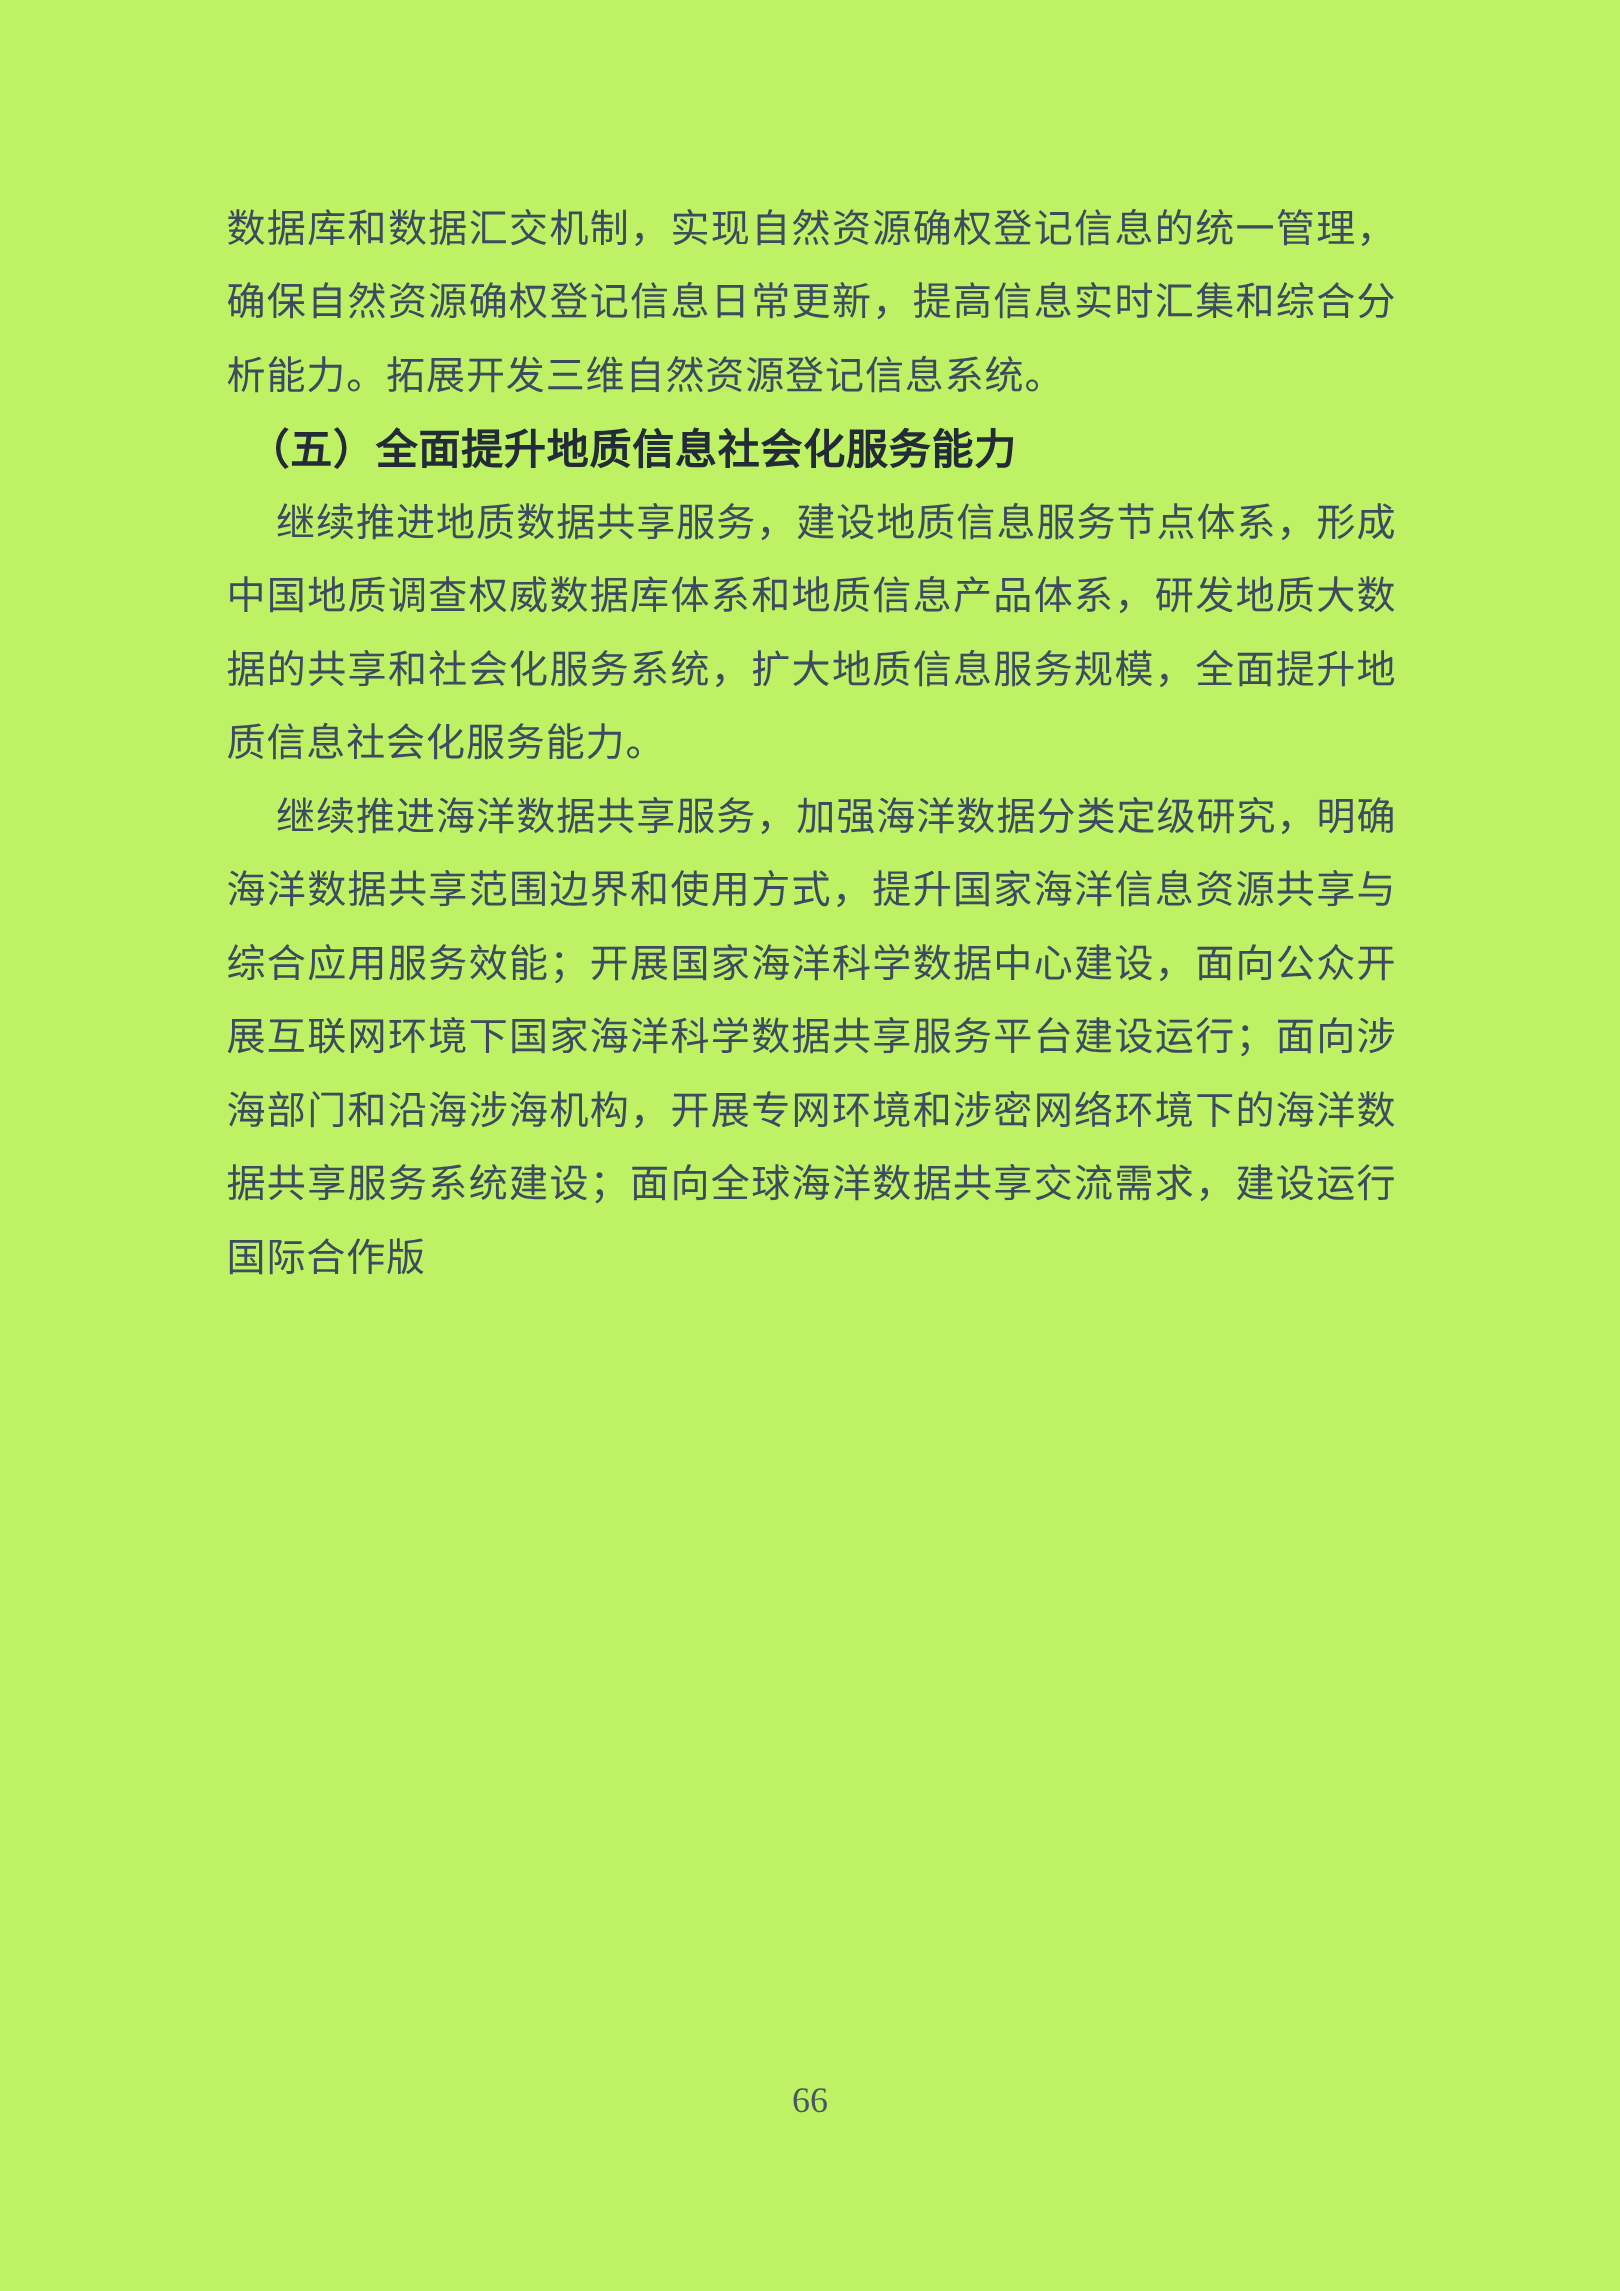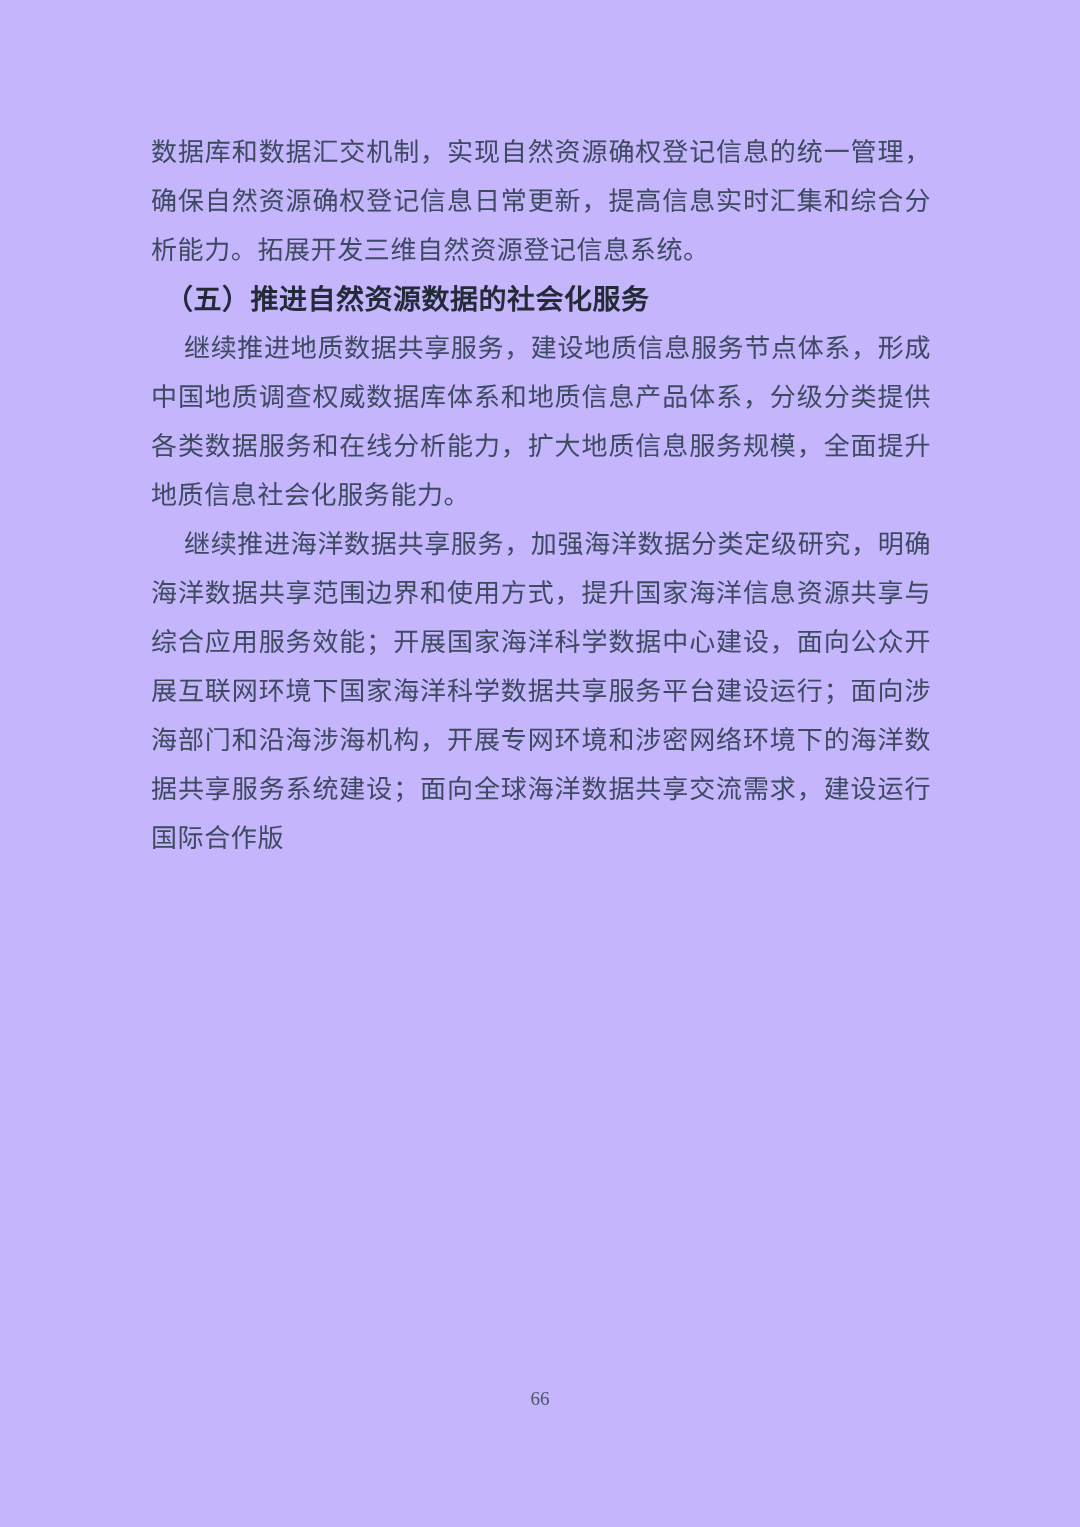--- a/index.html
+++ b/index.html
@@ -5,21 +5,21 @@
   html, body {
     margin: 0;
     padding: 0;
     background: #e9e9e9;
   }
   .page {
     position: relative;
     width: 1080px;
     height: 1527px;
     margin: 0 auto;
-    background: #c4b5fd;
+    background: #bef264;
     overflow: hidden;
     box-sizing: border-box;
   }
   .content {
     position: absolute;
     left: 151px;
     top: 128px;
     width: 780px;
   }
   p.body {
@@ -46,28 +46,28 @@
     color: #242b38;
     text-indent: 14px;
   }
   .page-number {
     position: absolute;
     left: 0;
     top: 1388px;
     width: 100%;
     text-align: center;
     font-family: "Liberation Serif", "DejaVu Serif", serif;
-    font-size: 19px;
+    font-size: 24px;
     color: #4a5568;
   }
 </style>
 </head>
 <body>
 
 <div class="page">
   <main class="content">
     <p class="body no-indent">数据库和数据汇交机制，实现自然资源确权登记信息的统一管理，确保自然资源确权登记信息日常更新，提高信息实时汇集和综合分析能力。拓展开发三维自然资源登记信息系统。</p>
-    <h2 class="section-heading">（五）推进自然资源数据的社会化服务</h2>
-    <p class="body">继续推进地质数据共享服务，建设地质信息服务节点体系，形成中国地质调查权威数据库体系和地质信息产品体系，分级分类提供各类数据服务和在线分析能力，扩大地质信息服务规模，全面提升地质信息社会化服务能力。</p>
+    <h2 class="section-heading">（五）全面提升地质信息社会化服务能力</h2>
+    <p class="body">继续推进地质数据共享服务，建设地质信息服务节点体系，形成中国地质调查权威数据库体系和地质信息产品体系，研发地质大数据的共享和社会化服务系统，扩大地质信息服务规模，全面提升地质信息社会化服务能力。</p>
     <p class="body">继续推进海洋数据共享服务，加强海洋数据分类定级研究，明确海洋数据共享范围边界和使用方式，提升国家海洋信息资源共享与综合应用服务效能；开展国家海洋科学数据中心建设，面向公众开展互联网环境下国家海洋科学数据共享服务平台建设运行；面向涉海部门和沿海涉海机构，开展专网环境和涉密网络环境下的海洋数据共享服务系统建设；面向全球海洋数据共享交流需求，建设运行国际合作版</p>
   </main>
   <footer class="page-number">66</footer>
 </div>
 
 </body></html>

